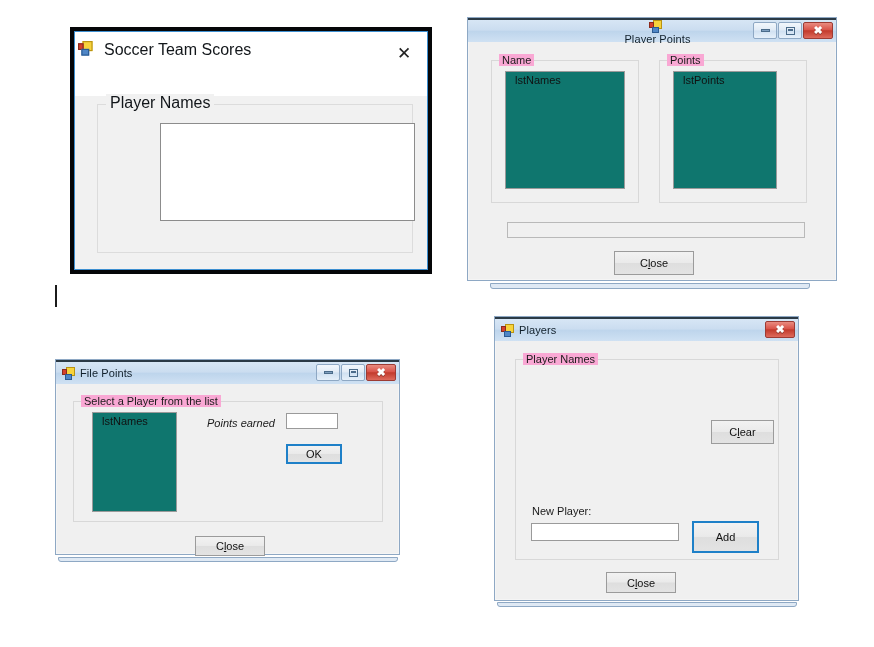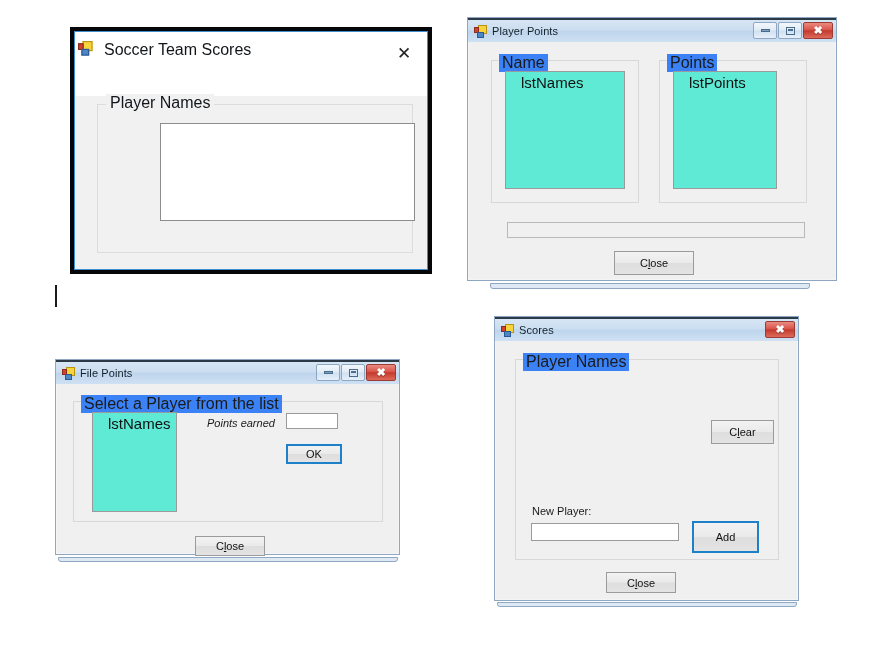--- a/index.html
+++ b/index.html
@@ -59,27 +59,27 @@
   .cb-min{width:9px;height:3px;border:1px solid #4a6b8a;background:#7f9fbf;box-sizing:border-box;}
   .cb-max{width:9px;height:8px;border:1px solid #4a6b8a;background:transparent;box-sizing:border-box;position:relative;}
   .cb-max:after{content:"";position:absolute;left:1px;right:1px;top:1px;height:2px;background:#4a6b8a;}
   .cb-x{color:#fff;font-size:11px;font-weight:bold;line-height:1;font-family:"Liberation Sans",sans-serif;text-shadow:0 1px 0 rgba(0,0,0,.35);}
 
   .client{position:absolute;left:1px;right:1px;top:23px;bottom:1px;background:#f0f0f0;}
 
   
   .gbox{position:absolute;border:1px solid #d8d8d8;box-sizing:border-box;}
   .gbox>.glabel{
-    position:absolute;top:-7px;left:7px;background:#3b82f6;padding:0 3px;
-    font-size:16px;color:#1a1a1a;white-space:nowrap;
+    position:absolute;top:-7px;left:7px;background:#f9a8d4;padding:0 3px;
+    font-size:11px;color:#1a1a1a;white-space:nowrap;
   }
 
   .listbox{
-    position:absolute;background:#5eead4;border:1px solid #9a9a9a;box-sizing:border-box;
-    font-size:15px;color:#111;padding:2px 15px;overflow:hidden;
+    position:absolute;background:#0f766e;border:1px solid #9a9a9a;box-sizing:border-box;
+    font-size:11px;color:#111;padding:2px 9px;overflow:hidden;
   }
   .textbox{
     position:absolute;background:#fff;border:1px solid #9a9a9a;box-sizing:border-box;
     font-size:11px;color:#111;padding:2px 3px;
   }
   .textbox.flat{background:#f0f0f0;border:1px solid #b9b9b9;}
 
   .btn{
     position:absolute;box-sizing:border-box;
     background:linear-gradient(to bottom,#f2f2f2 0%,#eaeaea 48%,#dedede 52%,#e3e3e3 100%);
@@ -169,21 +169,21 @@
     </div>
 
   </div>
 </div>
 
 <div id="caret"></div>
 
 <div class="win aero" id="playerpoints">
   <div class="aero-topline"></div>
 
-  <div class="titlebar" style="margin-top:2px;">
+  <div class="titlebar" style="margin-top:2px;flex-direction:column;">
     <span class="vsicon">
       <i class="sq-y"></i>
         <i class="sq-r"></i>
         <i class="sq-b"></i>
     </span>
     <span class="ttext">Player Points</span>
 
     <span class="capbtns">
       <span class="capbtn">
           <i class="cb-min"></i>
@@ -268,21 +268,21 @@
 
 <div class="win aero" id="players">
   <div class="aero-topline"></div>
 
   <div class="titlebar" style="margin-top:2px;">
     <span class="vsicon">
       <i class="sq-y"></i>
         <i class="sq-r"></i>
         <i class="sq-b"></i>
     </span>
-    <span class="ttext">Scores</span>
+    <span class="ttext">Players</span>
 
     <span class="capbtns">
       <span class="capbtn close">
         <span class="cb-x">✖</span>
       </span>
     </span>
   </div>
 
   <div class="client" style="top:25px;">
 

